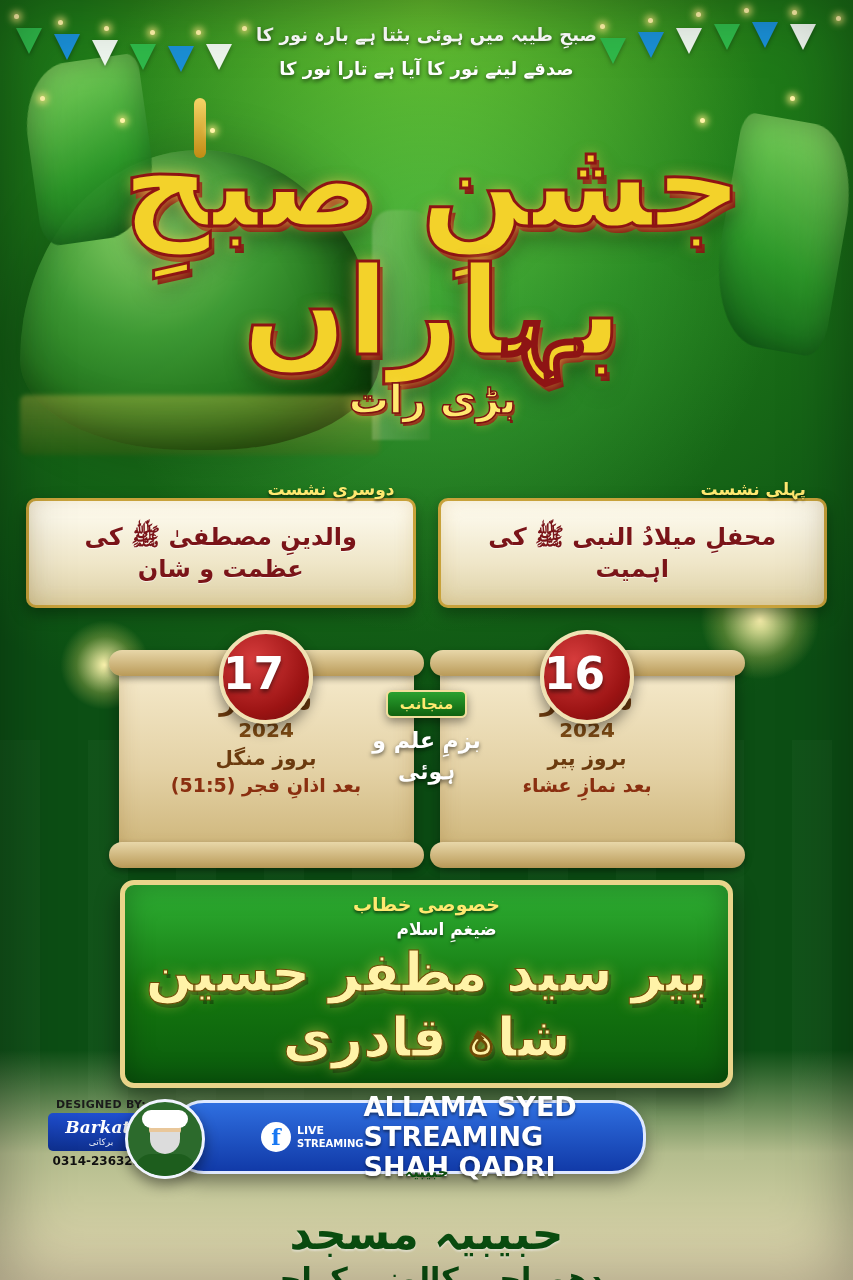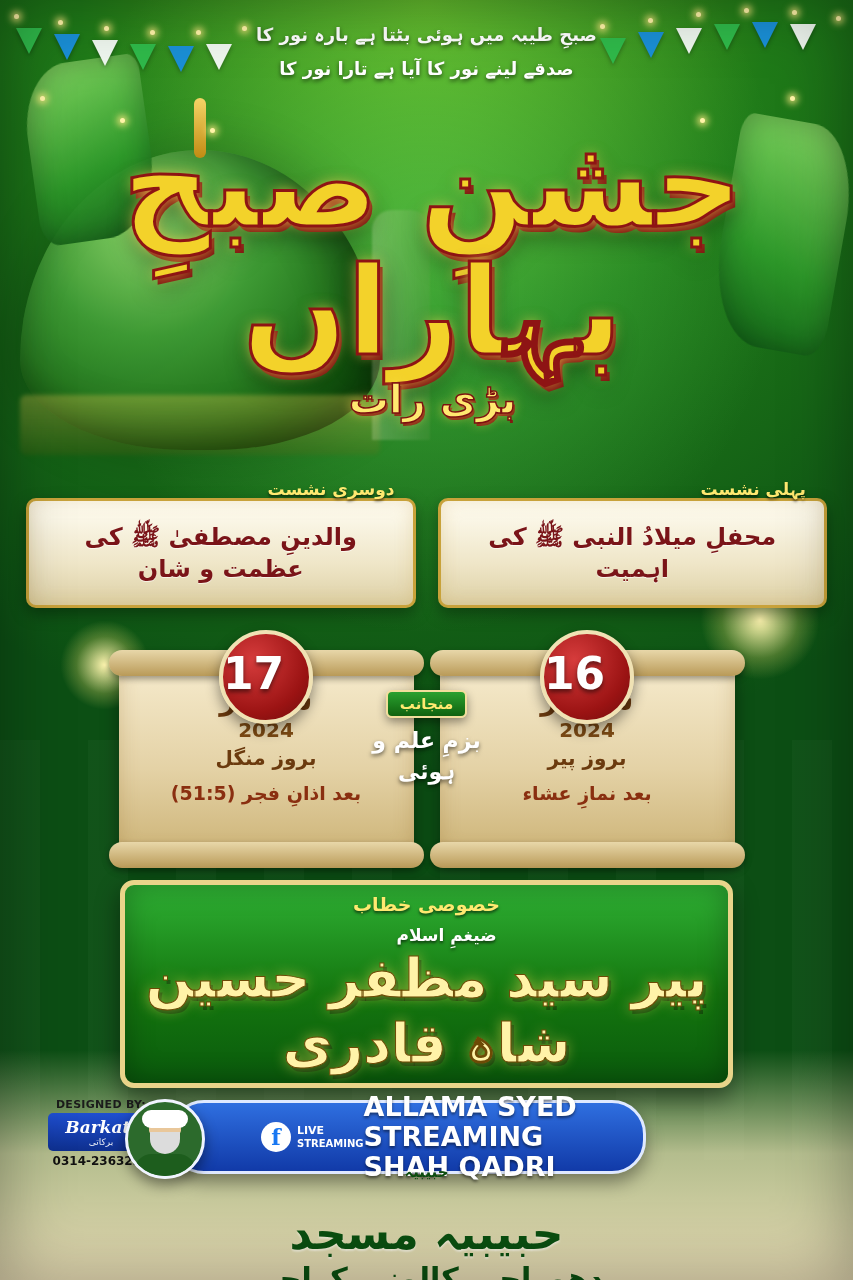--- a/index.html
+++ b/index.html
@@ -154,21 +154,21 @@
     background:radial-gradient(circle at 35% 30%,#d63c3c,#9b1313 65%,#6d0c0c);
     border:4px solid #f0e2b4;
     box-shadow:0 6px 14px rgba(0,0,0,.45);
     color:#fff;font-size:44px;font-weight:bold;line-height:80px;
     text-shadow:0 3px 4px rgba(0,0,0,.5);
     z-index:3;
   }
   .d-month{font-size:30px;font-weight:bold;line-height:1.2;color:#6b3a0e;}
   .d-year{font-size:20px;font-weight:bold;color:#7c4a14;}
   .d-day{font-size:20px;font-weight:bold;color:#6b3a0e;margin-top:4px;}
-  .d-time{font-size:19px;font-weight:bold;color:#8a2f10;margin-top:12px;}
+  .d-time{font-size:19px;font-weight:bold;color:#8a2f10;margin-top:4px;}
   .mid-tag{
     position:absolute;left:50%;top:50px;transform:translateX(-50%);
     width:150px;text-align:center;
   }
   .mid-tag .pill{
     display:inline-block;background:linear-gradient(180deg,#2aa12f,#10620f);
     color:#ffe970;border:2px solid #f1de9c;border-radius:6px;
     font-size:15px;font-weight:bold;padding:3px 12px;
     box-shadow:0 4px 10px rgba(0,0,0,.4);
   }
@@ -178,21 +178,21 @@
   }
   
   .speaker{
     position:absolute;top:880px;left:120px;right:120px;height:190px;
     background:linear-gradient(180deg,#2fb134,#14760f 55%,#0a5a0c);
     border:5px solid #e9d48a;border-radius:14px;
     box-shadow:0 10px 24px rgba(0,0,0,.45), inset 0 0 30px rgba(0,0,0,.3);
     text-align:center;padding-top:8px;
   }
   .sp-kicker{font-size:19px;font-weight:bold;color:#ffe970;text-shadow:0 2px 3px rgba(0,0,0,.6);}
-  .sp-title{font-size:17px;font-weight:bold;color:#ffffff;margin-top:10px;text-shadow:0 2px 3px rgba(0,0,0,.6);padding-left:40px;}
+  .sp-title{font-size:17px;font-weight:bold;color:#ffffff;margin-top:4px;text-shadow:0 2px 3px rgba(0,0,0,.6);padding-left:40px;}
   .sp-name{
     font-size:54px;font-weight:bold;color:#fff3a8;margin-top:2px;line-height:1.2;
     -webkit-text-stroke:1px #6d4a05;
     text-shadow:0 0 14px rgba(255,225,90,.6), 3px 4px 0 rgba(0,0,0,.35);
   }
   
   .designer{
     position:absolute;left:48px;top:1098px;width:106px;text-align:center;
   }
   .designer .dby{font-size:11px;font-weight:bold;color:#1b1b1b;letter-spacing:.3px;}

